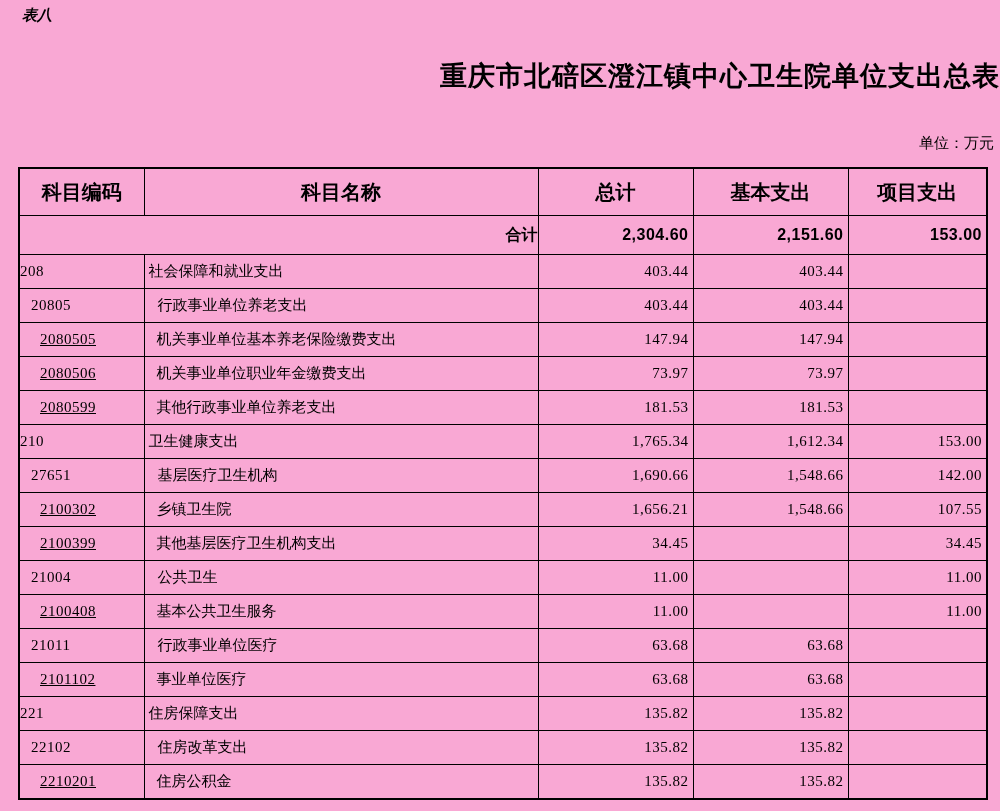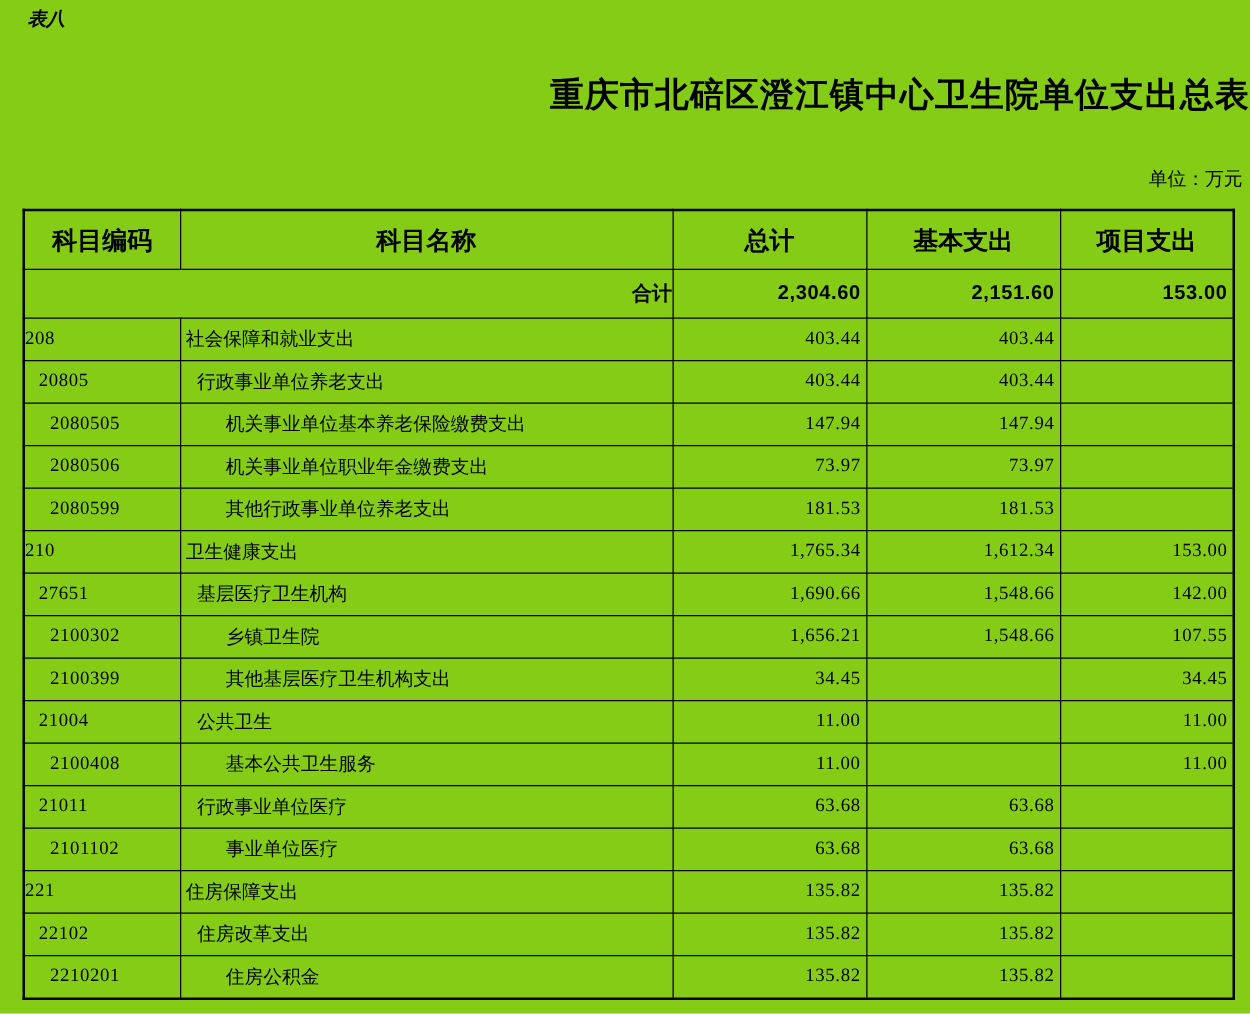--- a/index.html
+++ b/index.html
@@ -1,17 +1,17 @@
 <!DOCTYPE html>
 <html><head>
 <meta charset="utf-8">
 <style>
   html,body { margin:0; padding:0; background:#fff; }
   .page {
-    position:relative; width:1000px; height:811px; background:#84cc16;
+    position:relative; width:1000px; height:811px; background:#f9a8d4;
     font-family:"Liberation Serif", serif; color:#000;
   }
   .table-tag {
     position:absolute; left:22px; top:6px;
     font-size:15px; font-weight:bold; font-style:italic;
     font-family:"Liberation Serif", serif;
   }
   .title {
     position:absolute; top:58px; left:0; width:100%; margin:0;
     text-align:right; font-family:"Liberation Sans", sans-serif;
@@ -38,23 +38,23 @@
   tr.total-row td {
     height:38px; font-family:"Liberation Sans", sans-serif;
     font-weight:bold; font-size:16px;
   }
   tr.total-row td.total-label { text-align:right; }
   tr.data-row td { height:33px; font-size:15px; }
   td.num { text-align:right; padding-right:4px; letter-spacing:0.5px; }
   td.code { padding-left:0; letter-spacing:0.5px; }
   td.name { padding-left:4px; }
   tr.lv2 td.code { padding-left:11px; }
-  tr.lv3 td.code { padding-left:20px; }
+  tr.lv3 td.code { padding-left:20px;text-decoration:underline; }
   tr.lv2 td.name { padding-left:13px; }
-  tr.lv3 td.name { padding-left:36px; }
+  tr.lv3 td.name { padding-left:12px; }
 </style>
 </head>
 <body>
 
 <div class="page">
 
   <div class="table-tag">表八</div>
 
   <h1 class="title">重庆市北碚区澄江镇中心卫生院单位支出总表</h1>
 

